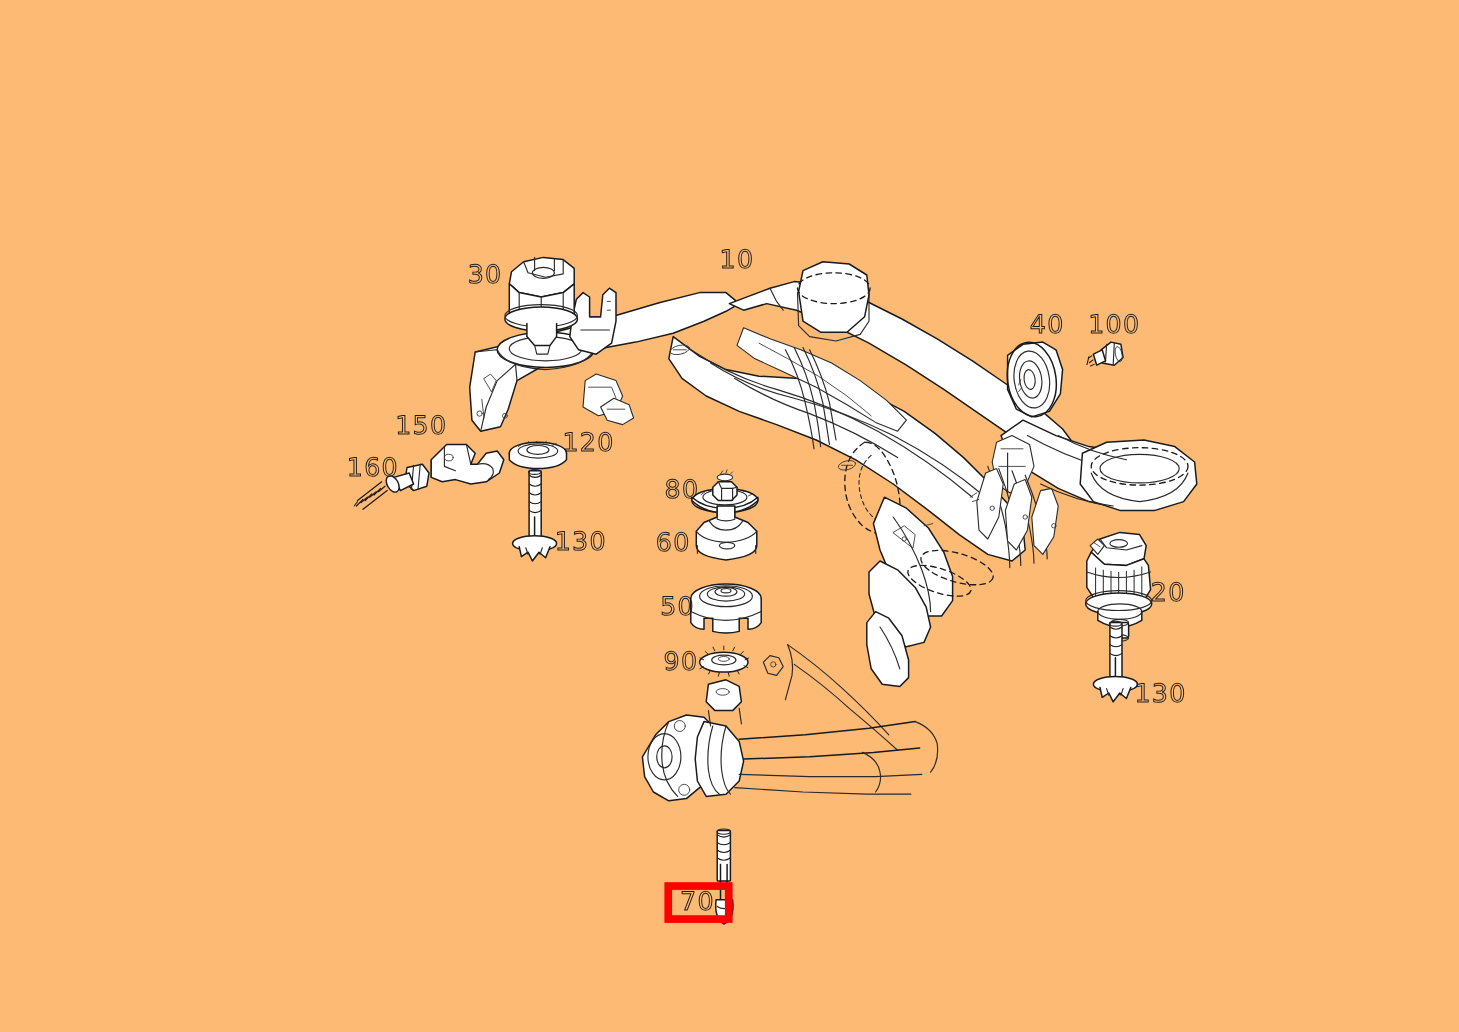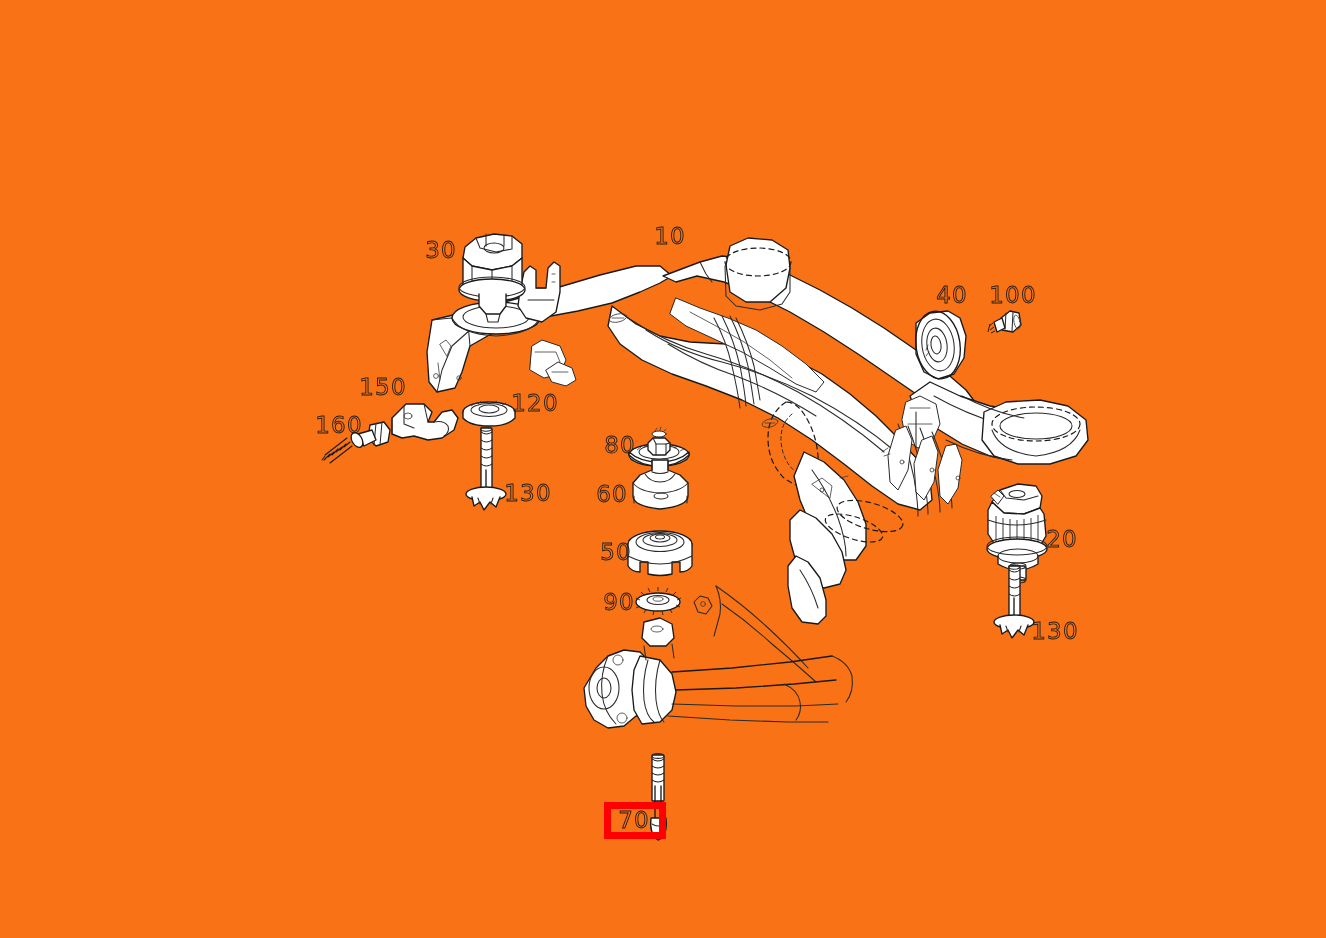--- a/index.html
+++ b/index.html
@@ -11,21 +11,21 @@
     width: 1326px;
     height: 938px;
     font-family: "Liberation Sans", sans-serif;
     overflow: hidden;
     position: relative;
   }
   #diagram-root {
     position: relative;
     width: 1326px;
     height: 938px;
-    background: #f97316;
+    background: #fdba74;
   }
   svg.diagram-canvas {
     position: absolute;
     left: 0;
     top: 0;
     width: 1326px;
     height: 938px;
     display: block;
   }
   .ln {

